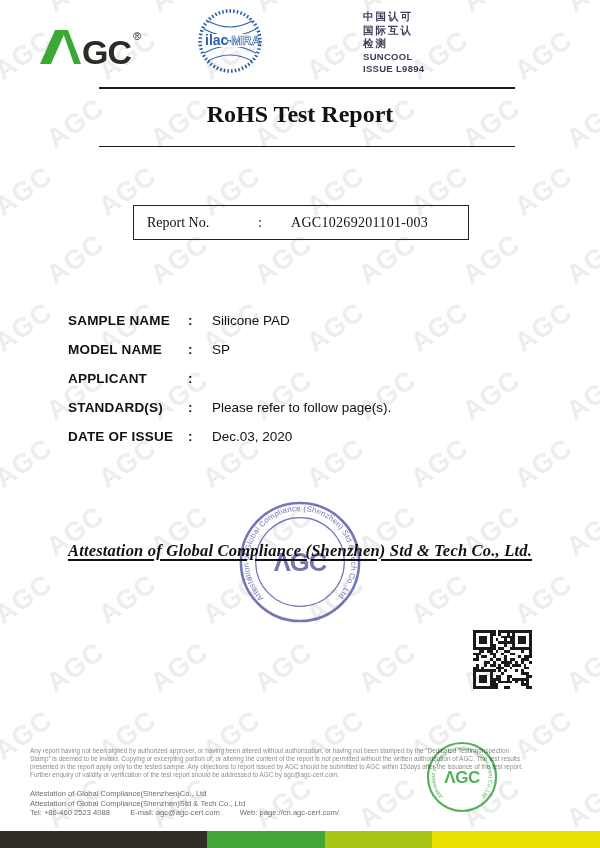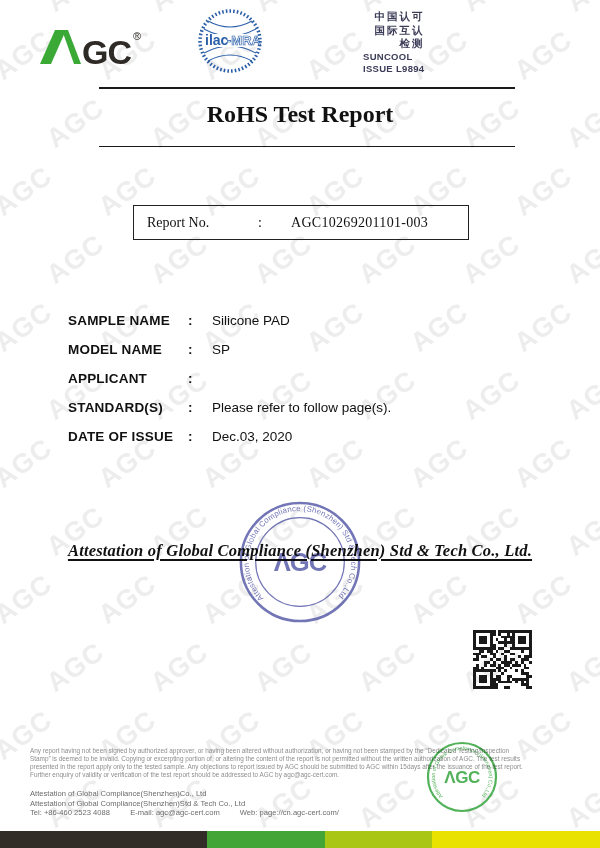--- a/index.html
+++ b/index.html
@@ -10,21 +10,21 @@
   .wm{position:absolute;font-family:"Liberation Sans",sans-serif;font-weight:bold;font-size:27px;
       letter-spacing:1px;transform:rotate(-36deg);user-select:none;}
 
   .layer{position:absolute;inset:0;z-index:1;}
 
   
   .agc-logo{position:absolute;left:38px;top:24px;}
   .ilac{position:absolute;left:196px;top:7px;}
   .cnas{position:absolute;left:276px;top:11px;}
   .accred{position:absolute;left:363px;top:10px;color:#3c3c58;}
-  .accred .zh{font-size:10.5px;font-weight:bold;letter-spacing:2px;line-height:13.5px;text-align:right;}
+  .accred .zh{font-size:10.5px;font-weight:bold;letter-spacing:2px;line-height:13.5px;}
   .accred .en{font-size:9.5px;font-weight:bold;line-height:12px;letter-spacing:.3px;}
 
   
   .rule{position:absolute;left:99px;width:416px;background:#1a1a1a;}
   .rule.top{top:87px;height:2px;}
   .rule.bottom{top:146px;height:1.4px;}
   .doc-title{position:absolute;left:0;top:101px;width:600px;text-align:center;
       font-family:"Liberation Serif",serif;font-weight:bold;font-size:24px;color:#111;}
 
   

